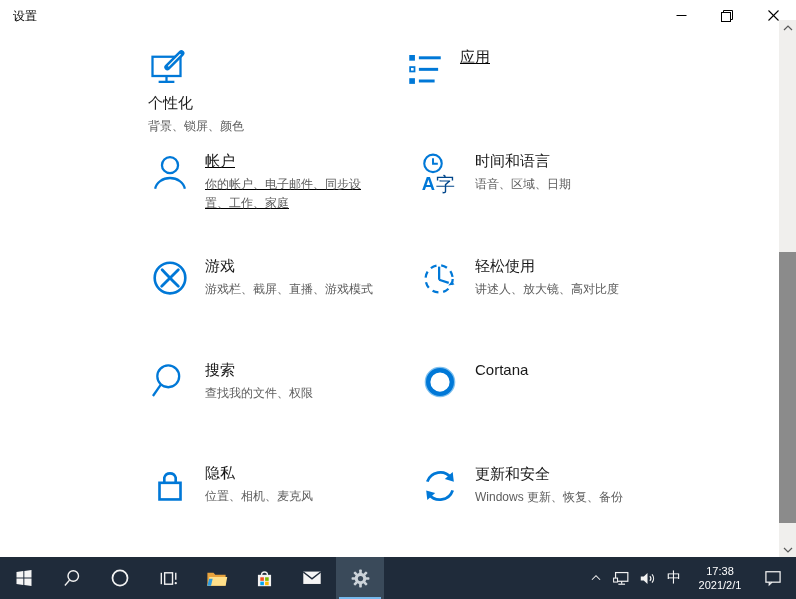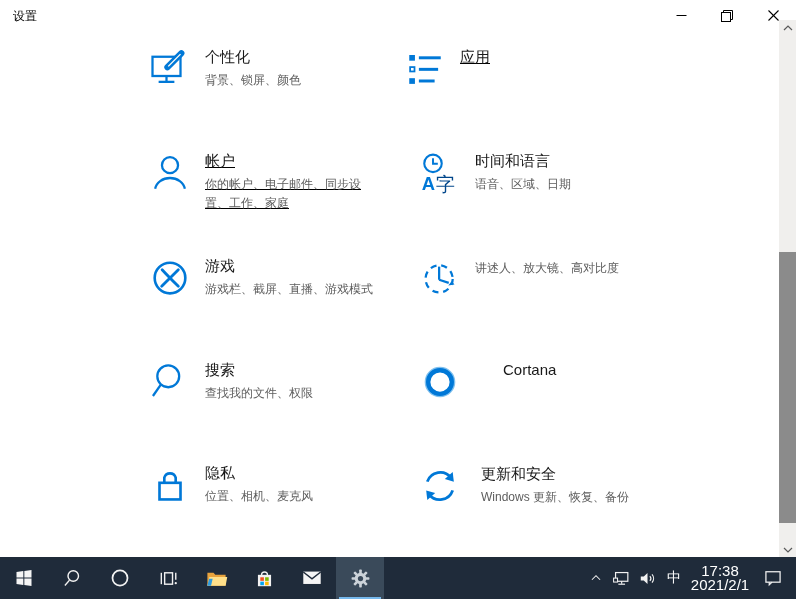--- a/index.html
+++ b/index.html
@@ -28,21 +28,21 @@
   
   .taskbar{position:absolute;left:0;right:0;bottom:0;height:42px;background:#1f2b3a;display:flex;align-items:stretch;}
   .tb-btn{width:48px;height:42px;display:flex;align-items:center;justify-content:center;cursor:pointer;position:relative;}
   .tb-btn.active{background:#3a4a5a;}
   .tb-btn.active::after{content:"";position:absolute;left:3px;right:3px;bottom:0;height:2px;background:#76b9ed;}
   .tray{position:absolute;right:2px;top:0;height:42px;display:flex;align-items:center;}
   .tray-item{height:42px;display:flex;align-items:center;justify-content:center;cursor:pointer;}
   .tray-chevron{width:24px;}
   .tray-icon{width:26px;}
   .tray-ime{width:28px;color:#fff;font-size:14px;}
-  .tray-clock{width:64px;flex-direction:column;color:#fff;font-size:15px;line-height:14px;text-align:center;}
+  .tray-clock{width:64px;flex-direction:column;color:#fff;font-size:11px;line-height:14px;text-align:center;}
   .tray-action{width:42px;}
 </style>
 </head>
 <body>
 
 <div class="window">
 
   <div class="titlebar">
     <span class="win-title">设置</span>
     <div class="caption-buttons">
@@ -60,21 +60,21 @@
       <div class="cap-btn">
         <svg width="11" height="11" viewBox="0 0 11 11">
           <line x1="0.5" y1="0.5" x2="10.5" y2="10.5" stroke="#000" stroke-width="1.1"></line>
           <line x1="10.5" y1="0.5" x2="0.5" y2="10.5" stroke="#000" stroke-width="1.1"></line>
         </svg>
       </div>
     </div>
   </div>
 
   <div id="tiles">
-      <div class="tile" style="left: 148px; top: 46px;">
+      <div class="tile" style="left: 148px; top: 46px; flex-direction: column;">
         <span class="tile-icon">
           <svg width="42" height="42" viewBox="0 0 48 48">
             <rect x="4" y="10" width="32" height="22" fill="none" stroke="#0078d7" stroke-width="2.6"></rect>
             <line x1="20" y1="32" x2="20" y2="38" stroke="#0078d7" stroke-width="2.6"></line>
             <line x1="11" y1="38.7" x2="29" y2="38.7" stroke="#0078d7" stroke-width="2.6"></line>
             <line x1="37" y1="6" x2="21" y2="22" stroke="#0078d7" stroke-width="7" stroke-linecap="round"></line>
             <line x1="36" y1="7" x2="22" y2="21" stroke="#fffdf6" stroke-width="1.6"></line>
           </svg>
         </span>
         <span>
@@ -139,36 +139,37 @@
       <div class="tile" style="left: 418px; top: 255px;">
         <span class="tile-icon">
           <svg width="42" height="42" viewBox="0 0 48 48">
             <circle cx="23" cy="25" r="15.5" fill="none" stroke="#0078d7" stroke-width="2.6" stroke-dasharray="7 5.5"></circle>
             <path d="M23 11 v15" stroke="#0078d7" stroke-width="2.6" fill="none"></path>
             <path d="M23 26 l11 3.5" stroke="#0078d7" stroke-width="2.6" fill="none"></path>
             <polygon points="37.5,27.5 40.5,31.5 33.5,32.7" fill="#0078d7"></polygon>
           </svg>
         </span>
         <span>
+          <div class="tile-title">轻松使用</div>
           <div class="tile-sub">讲述人、放大镜、高对比度</div>
         </span>
       </div>
       <div class="tile" style="left: 148px; top: 359px;">
         <span class="tile-icon">
           <svg width="42" height="42" viewBox="0 0 48 48">
             <circle cx="22" cy="17.5" r="12.5" fill="none" stroke="#0078d7" stroke-width="2.6"></circle>
             <line x1="13.5" y1="27" x2="4.5" y2="40" stroke="#0078d7" stroke-width="2.6"></line>
           </svg>
         </span>
         <span>
           <div class="tile-title">搜索</div>
           <div class="tile-sub">查找我的文件、权限</div>
         </span>
       </div>
-      <div class="tile" style="left: 418px; top: 359px; gap: 28px;">
+      <div class="tile" style="left: 418px; top: 359px;">
         <span class="tile-icon">
           <svg width="42" height="42" viewBox="0 0 48 48">
             <circle cx="24" cy="24" r="16" fill="none" stroke="#7fc0ee" stroke-width="3"></circle>
             <circle cx="24" cy="24" r="13.5" fill="none" stroke="#0078d7" stroke-width="5"></circle>
           </svg>
         </span>
         <span>
           <div class="tile-title">Cortana</div>
         </span>
       </div>
@@ -177,21 +178,21 @@
           <svg width="42" height="42" viewBox="0 0 48 48">
             <rect x="12" y="21.5" width="24" height="19" fill="none" stroke="#0078d7" stroke-width="3"></rect>
             <path d="M17.5 21.5 v-6 a6.8 6.8 0 0 1 13 0 v6" fill="none" stroke="#0078d7" stroke-width="3"></path>
           </svg>
         </span>
         <span>
           <div class="tile-title">隐私</div>
           <div class="tile-sub">位置、相机、麦克风</div>
         </span>
       </div>
-      <div class="tile" style="left: 418px; top: 463px; gap: 6px;">
+      <div class="tile" style="left: 418px; top: 463px;">
         <span class="tile-icon">
           <svg width="42" height="42" viewBox="0 0 48 48">
             <path d="M9.5 19 a15.5 15.5 0 0 1 27 -4.5" fill="none" stroke="#0078d7" stroke-width="3.2"></path>
             <polygon points="38.5,8 39.8,19 29.5,16" fill="#0078d7"></polygon>
             <path d="M38.5 29 a15.5 15.5 0 0 1 -27 4.5" fill="none" stroke="#0078d7" stroke-width="3.2"></path>
             <polygon points="9.5,40 8.2,29 18.5,32" fill="#0078d7"></polygon>
           </svg>
         </span>
         <span>
           <div class="tile-title">更新和安全</div>

